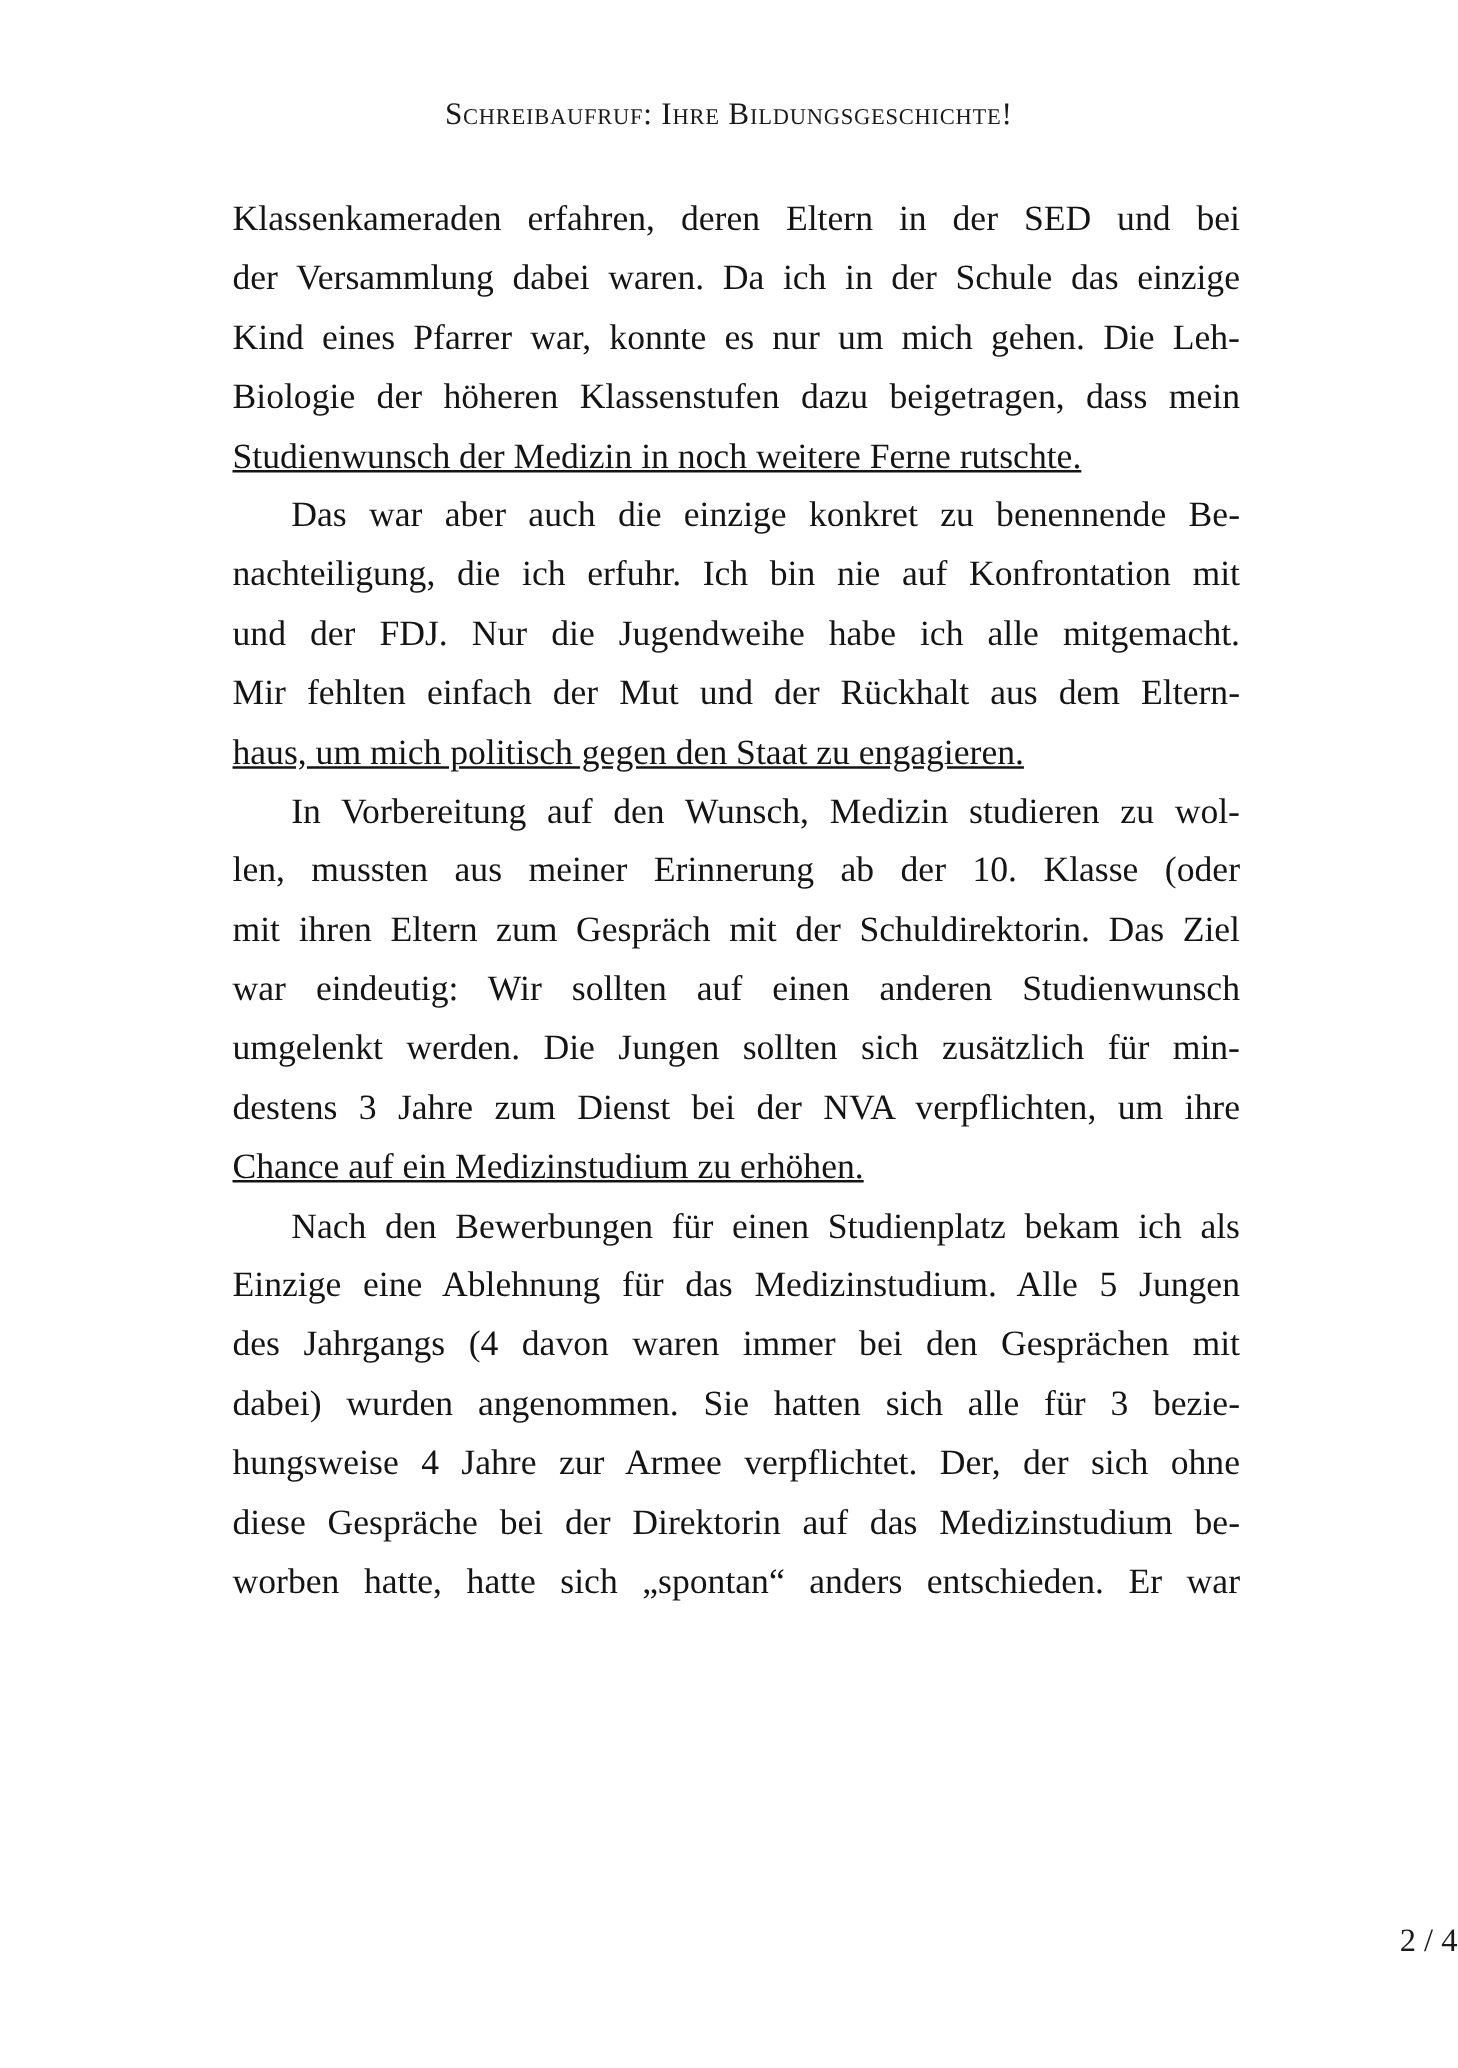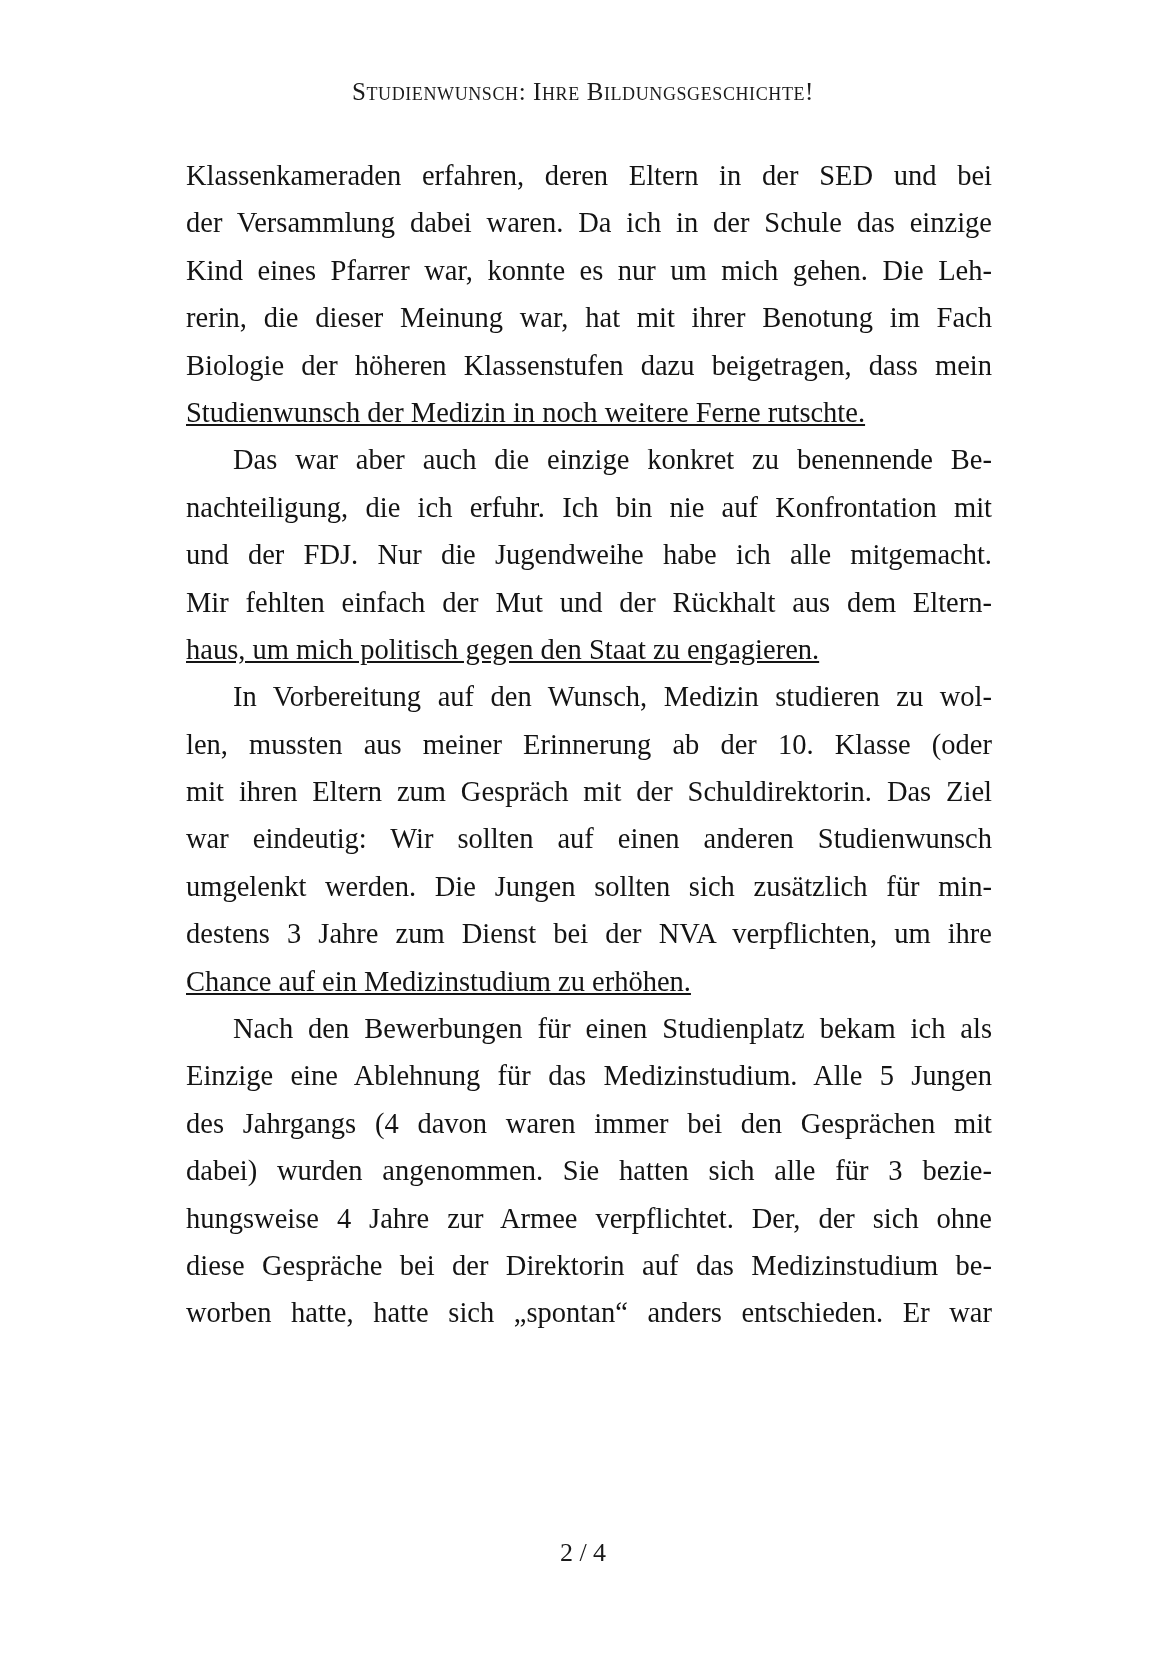--- a/index.html
+++ b/index.html
@@ -47,37 +47,36 @@
       text-decoration: underline;
     }
     .line.indent {
       padding-left: 47px;
     }
     .page-number {
       position: absolute;
       top: 1538px;
       left: 0;
       width: 1166px;
-      text-align: center;
+      text-align: right;
       font-size: 26px;
       color: #1a1a1a;
     }
   </style>
 </head>
 <body>
 
-<div class="running-head">Studienwunsch: Ihre Bildungsgeschichte!</div>
+<div class="running-head">Schreibaufruf: Ihre Bildungsgeschichte!</div>
 
 <div class="body-text">
 
   <div>
     <span class="line">Klassenkameraden erfahren, deren Eltern in der SED und bei</span>
     <span class="line">der Versammlung dabei waren. Da ich in der Schule das einzige</span>
     <span class="line">Kind eines Pfarrer war, konnte es nur um mich gehen. Die Leh-</span>
-    <span class="line">rerin, die dieser Meinung war, hat mit ihrer Benotung im Fach</span>
     <span class="line">Biologie der höheren Klassenstufen dazu beigetragen, dass mein</span>
     <span class="line last">Studienwunsch der Medizin in noch weitere Ferne rutschte.</span>
   </div>
 
   <div>
     <span class="line indent">Das war aber auch die einzige konkret zu benennende Be-</span>
     <span class="line">nachteiligung, die ich erfuhr. Ich bin nie auf Konfrontation mit</span>
     <span class="line">und der FDJ. Nur die Jugendweihe habe ich alle mitgemacht.</span>
     <span class="line">Mir fehlten einfach der Mut und der Rückhalt aus dem Eltern-</span>
     <span class="line last">haus, um mich politisch gegen den Staat zu engagieren.</span>

